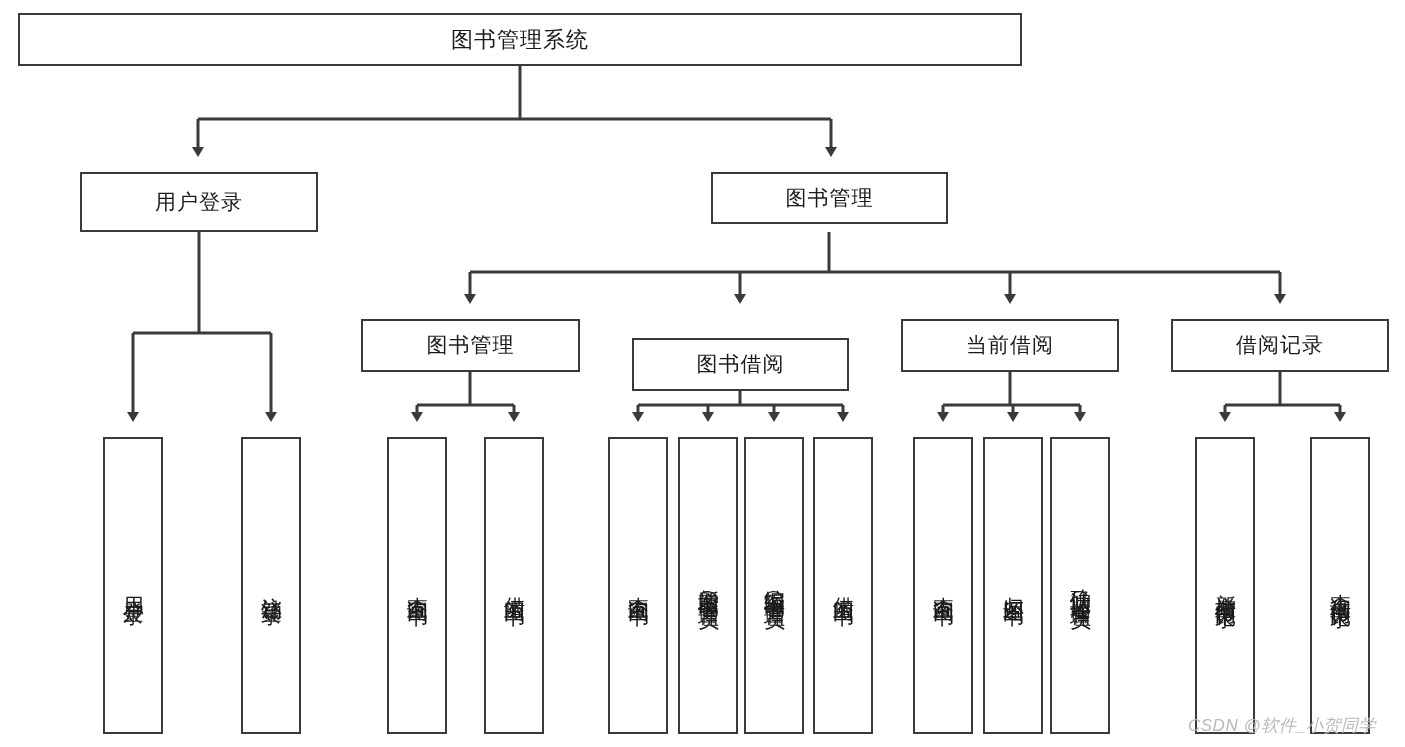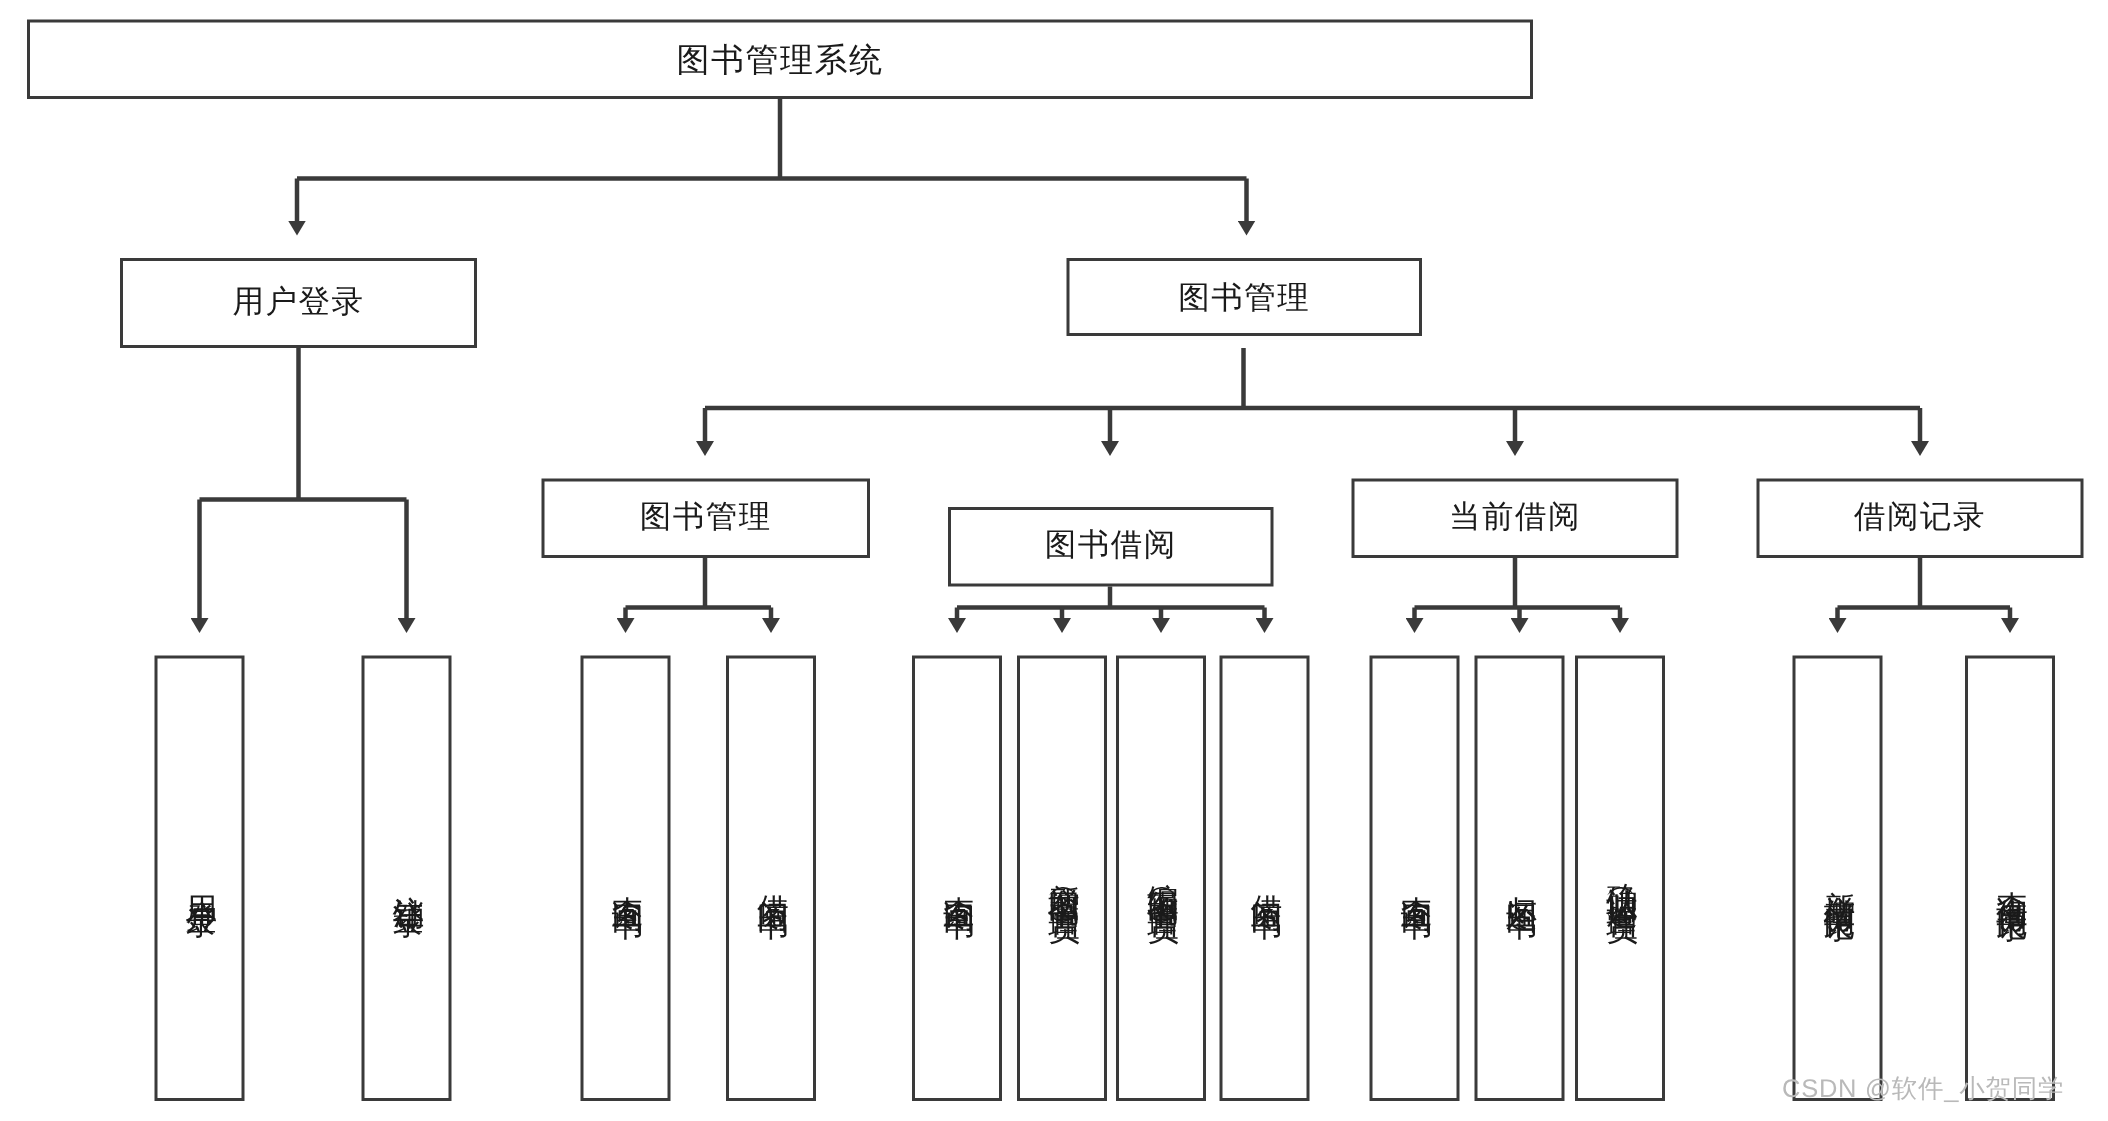--- a/index.html
+++ b/index.html
@@ -55,20 +55,21 @@
     font-size: 22px;
   }
   .watermark {
     position: absolute;
     left: 1188px;
     top: 714px;
     font-size: 17px;
     color: #b9b9b9;
     white-space: nowrap;
     letter-spacing: 0.5px;
+    font-style: italic;
   }
 </style>
 </head>
 <body>
 
 <div id="canvas">
 
   <svg id="wires" viewBox="0 0 1405 747" xmlns="http://www.w3.org/2000/svg">
     <defs>
       <marker id="arrow" markerWidth="10" markerHeight="12" refX="1" refY="6" orient="auto" markerUnits="userSpaceOnUse">

